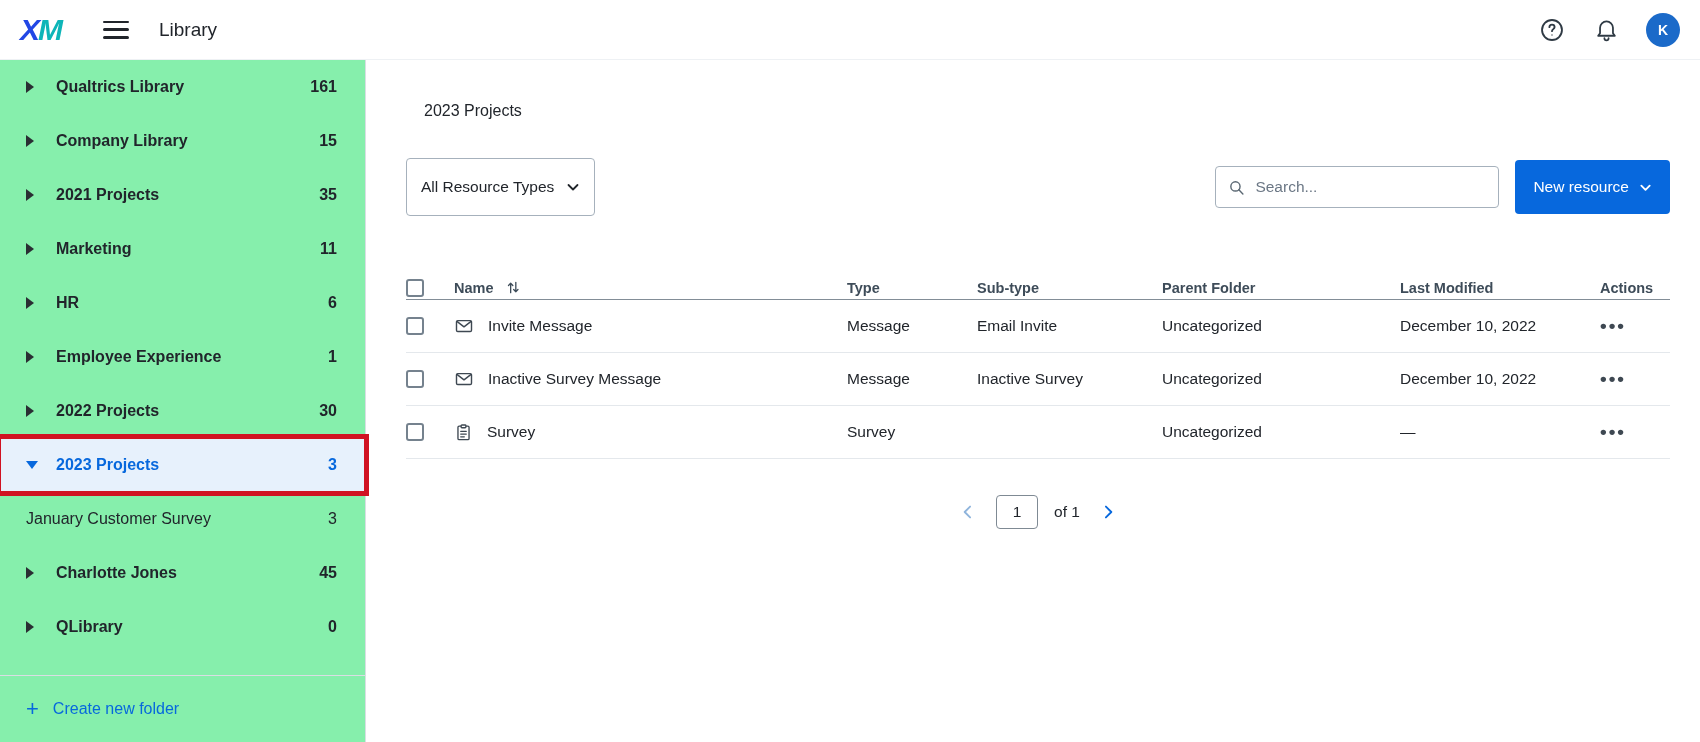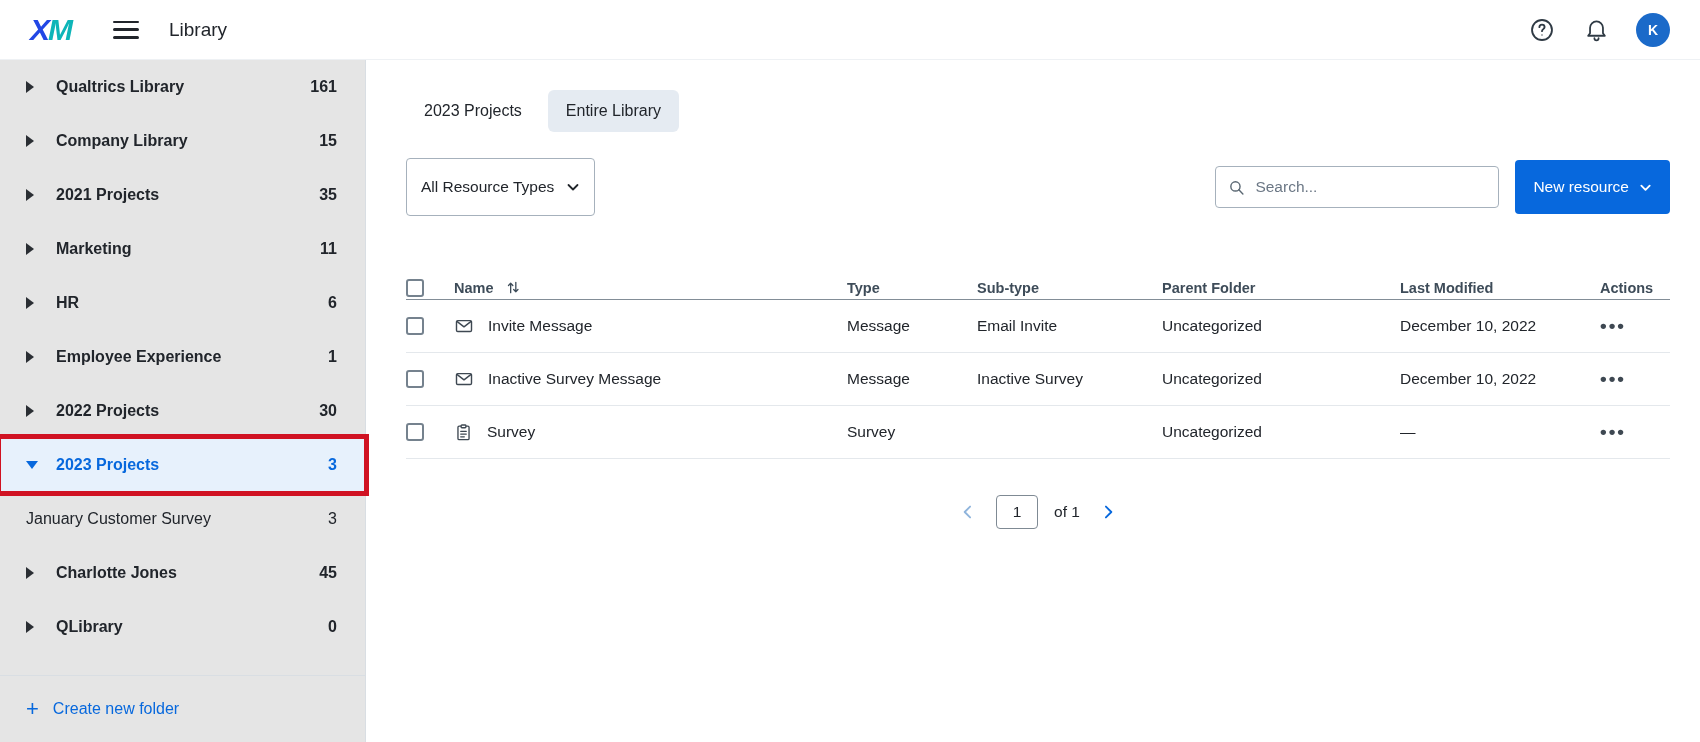--- a/index.html
+++ b/index.html
@@ -1,36 +1,36 @@
 <!DOCTYPE html>
 <html><head>
 <meta charset="utf-8">
 <style>
   * { margin:0; padding:0; box-sizing:border-box; }
   html,body { width:1700px; height:742px; overflow:hidden; background:#fff;
     font-family:"Liberation Sans", sans-serif; color:#21252B; }
 
   
-  .topbar { height:60px; display:flex; align-items:center; padding:0 30px; background:#fff;
+  .topbar { height:60px; display:flex; align-items:center; padding:0 20px; background:#fff;
     border-bottom:1px solid #EEF1F4; position:relative; z-index:5; }
   .logo { font-size:30px; font-weight:bold; font-style:italic; letter-spacing:-2px; user-select:none; }
   .logo .lx { color:#2247E5; }
   .logo .lm { color:#0EB5B8; }
   .hamburger { margin-left:42px; width:26px; height:20px; display:flex; flex-direction:column;
     justify-content:space-between; cursor:pointer; padding:1px 0; }
   .hamburger span { display:block; height:2.5px; background:#21252B; border-radius:2px; }
   .page-title { margin-left:30px; font-size:19px; font-weight:500; color:#21252B; }
   .topbar-right { margin-left:auto; display:flex; align-items:center; gap:26px; }
   .icon-btn { width:28px; height:28px; display:flex; align-items:center; justify-content:center; cursor:pointer; }
   .avatar { width:34px; height:34px; border-radius:50%; background:#1B6AC9; color:#fff; font-size:14px;
     font-weight:bold; display:flex; align-items:center; justify-content:center; cursor:pointer; }
 
   
   .app { display:flex; height:682px; }
-  .sidebar { width:366px; border-right:1px solid #D9DEE3; display:flex; flex-direction:column; background:#e5e5e5; }
+  .sidebar { width:366px; border-right:1px solid #D9DEE3; display:flex; flex-direction:column; background:#86efac; }
   .main { flex:1; padding:30px 30px 0 40px; }
 
   
   .sb-item { height:54px; display:flex; align-items:center; padding:0 28px 0 26px; cursor:pointer; position:relative; }
   .tri { width:12px; margin-right:18px; display:flex; align-items:center; }
   .tri-right { width:0; height:0; border-top:6px solid transparent; border-bottom:6px solid transparent;
     border-left:8px solid #2A2E33; }
   .tri-down { width:0; height:0; border-left:6px solid transparent; border-right:6px solid transparent;
     border-top:8px solid #0768DD; }
   .sb-label { font-size:16px; font-weight:bold; color:#21252B; white-space:nowrap; }
@@ -196,21 +196,20 @@
         <span class="plus-icon">+</span>
         <span>Create new folder</span>
       </div>
     </div>
   </div>
 
   <div class="main">
 
     <div class="tabs">
       <div class="tab">2023 Projects</div>
-      <div class="tab active">Entire Library</div>
     </div>
 
     <div class="controls">
       <div class="filter-select">
         <span>All Resource Types</span>
         <svg width="14" height="14" viewBox="0 0 14 14" fill="none" stroke="#21252B" stroke-width="1.8" stroke-linecap="round" stroke-linejoin="round">
             <path d="M2.5 5l4.5 4.5L11.5 5"></path>
           </svg>
       </div>
       <div class="right-controls">

